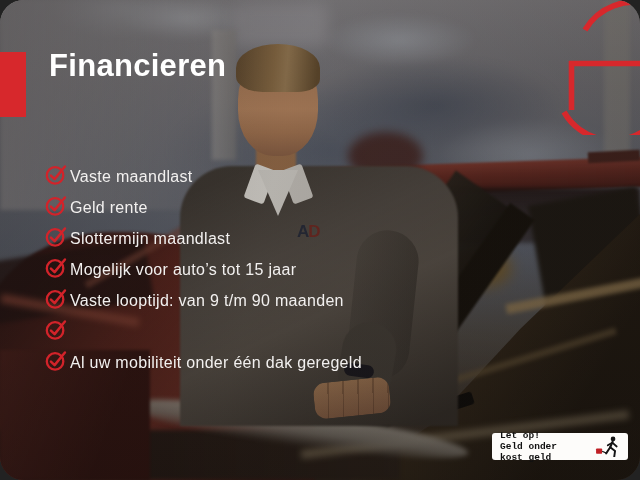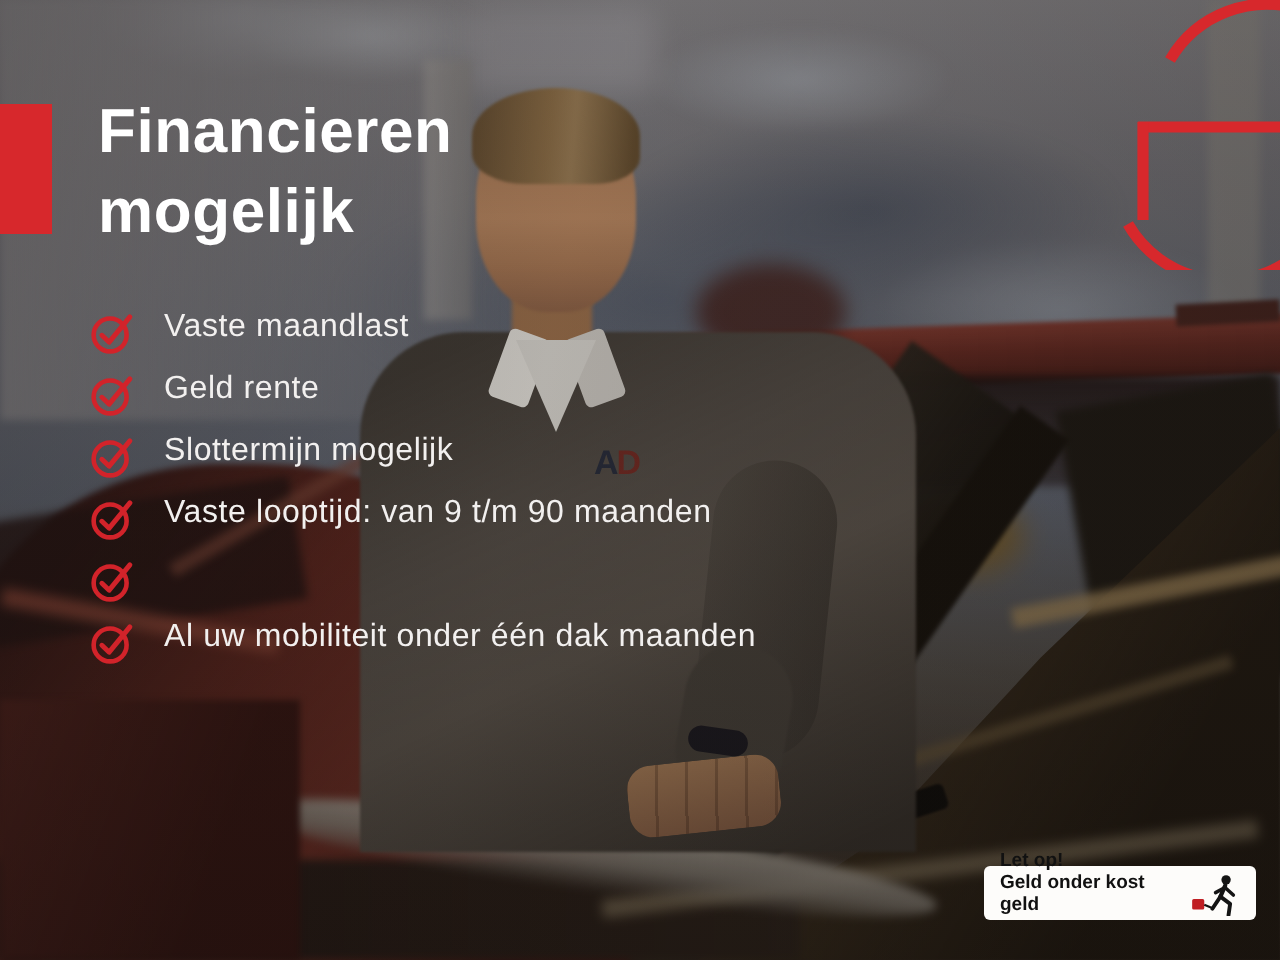--- a/index.html
+++ b/index.html
@@ -1,17 +1,17 @@
 <!DOCTYPE html>
 <html><head>
 <meta charset="utf-8">
 <style>
   html,body{margin:0;padding:0;background:#222;}
   .stage{position:relative;width:640px;height:480px;overflow:hidden;
-         font-family:"Liberation Sans","DejaVu Sans",sans-serif;background:#3a3430;}
+         font-family:"Liberation Sans","DejaVu Sans",sans-serif;background:#3a3430;border-radius:24px;}
   .stage *{position:absolute;box-sizing:border-box;}
 
   
   .photo{inset:0;}
   .sky{inset:0;background:linear-gradient(180deg,#8f8d90 0%,#7e7d82 18%,#6f737d 35%,#646a76 52%,#55504a 70%,#443b31 84%,#34281e 100%);}
   .clouds{left:0;top:0;width:640px;height:235px;filter:blur(3px);background:
     radial-gradient(90px 32px at 185px 18px,rgba(205,210,216,.60),transparent 70%),
     radial-gradient(100px 40px at 120px 10px,rgba(195,200,207,.45),transparent 70%),
     radial-gradient(110px 38px at 400px 40px,rgba(190,197,206,.55),transparent 70%),
     radial-gradient(130px 50px at 530px 155px,rgba(180,188,199,.50),transparent 72%),
@@ -82,25 +82,25 @@
   .overlay{inset:0;background:
     linear-gradient(102deg,rgba(25,21,20,.34) 0%,rgba(25,21,20,.16) 42%,rgba(25,21,20,.30) 100%),
     linear-gradient(180deg,rgba(15,13,12,.10) 55%,rgba(8,6,5,.28) 100%);}
 
   
   .brand-mark{left:552px;top:0;width:100px;height:135px;}
   .red-block{left:0;top:52px;width:26px;height:65px;background:#d7282c;}
   .title{left:49px;top:46px;font-size:31px;line-height:40px;font-weight:600;color:#ffffff;letter-spacing:.3px;white-space:nowrap;}
   .title span{position:static;display:block;}
   .checklist{left:45px;top:155px;margin:0;padding:0;list-style:none;}
-  .checklist li{position:static;display:flex;align-items:flex-start;gap:14px;height:31px;white-space:nowrap;}
+  .checklist li{position:static;display:flex;align-items:flex-end;gap:2px;height:31px;white-space:nowrap;}
   .checklist .check{position:static;width:23px;height:23px;flex:0 0 23px;}
   .checklist .item-label{position:static;font-size:16px;color:#f2f0ef;letter-spacing:.3px;}
   .warning-badge{left:492px;top:433px;width:136px;height:27px;background:#fdfcfa;border-radius:3px;
-    display:flex;align-items:flex-end;padding:2px 5px 2px 8px;gap:15px;}
+    display:flex;align-items:center;padding:2px 5px 2px 8px;gap:15px;font-family:Liberation Mono, monospace;}
   .warning-badge .badge-text{position:static;flex:1;font-size:9.5px;line-height:11px;font-weight:bold;color:#111;letter-spacing:0;}
   .warning-badge .badge-text div{position:static;}
   .warning-badge .badge-icon{position:static;width:28px;height:21px;flex:0 0 28px;}
 </style>
 </head>
 <body>
 
 <div class="stage">
 
   <div class="photo">
@@ -155,21 +155,20 @@
       <path d="M17 63.5 L100 63.5"></path>
       <path d="M19.5 61 L19.5 110"></path>
       <path d="M12 112 A56 56 0 0 0 98 126"></path>
     </g>
   </svg>
 
   <div class="red-block"></div>
 
   <h1 class="title" style="margin:0;">
     <span>Financieren</span>
-    <span>mogelijk</span>
   </h1>
 
   <ul class="checklist">
     <li>
       <svg class="check" viewBox="0 0 24 24">
           <circle cx="10.5" cy="13" r="8.6" fill="none" stroke="#d2232a" stroke-width="2.4"></circle>
           <path d="M6.2 13.2 L10 16.8 L20.8 3.6" fill="none" stroke="#d2232a" stroke-width="2.6" stroke-linecap="round" stroke-linejoin="round"></path>
         </svg>
       <span class="item-label">Vaste maandlast</span>
     </li>
@@ -178,41 +177,48 @@
           <circle cx="10.5" cy="13" r="8.6" fill="none" stroke="#d2232a" stroke-width="2.4"></circle>
           <path d="M6.2 13.2 L10 16.8 L20.8 3.6" fill="none" stroke="#d2232a" stroke-width="2.6" stroke-linecap="round" stroke-linejoin="round"></path>
         </svg>
       <span class="item-label">Geld rente</span>
     </li>
     <li>
       <svg class="check" viewBox="0 0 24 24">
           <circle cx="10.5" cy="13" r="8.6" fill="none" stroke="#d2232a" stroke-width="2.4"></circle>
           <path d="M6.2 13.2 L10 16.8 L20.8 3.6" fill="none" stroke="#d2232a" stroke-width="2.6" stroke-linecap="round" stroke-linejoin="round"></path>
         </svg>
-      <span class="item-label">Slottermijn mogelijk</span>
+      <span class="item-label">Slottermijn maandlast</span>
+    </li>
+    <li>
+      <svg class="check" viewBox="0 0 24 24">
+          <circle cx="10.5" cy="13" r="8.6" fill="none" stroke="#d2232a" stroke-width="2.4"></circle>
+          <path d="M6.2 13.2 L10 16.8 L20.8 3.6" fill="none" stroke="#d2232a" stroke-width="2.6" stroke-linecap="round" stroke-linejoin="round"></path>
+        </svg>
+      <span class="item-label">Mogelijk voor auto’s tot 15 jaar</span>
     </li>
     <li>
       <svg class="check" viewBox="0 0 24 24">
           <circle cx="10.5" cy="13" r="8.6" fill="none" stroke="#d2232a" stroke-width="2.4"></circle>
           <path d="M6.2 13.2 L10 16.8 L20.8 3.6" fill="none" stroke="#d2232a" stroke-width="2.6" stroke-linecap="round" stroke-linejoin="round"></path>
         </svg>
       <span class="item-label">Vaste looptijd: van 9 t/m 90 maanden</span>
     </li>
     <li>
       <svg class="check" viewBox="0 0 24 24">
           <circle cx="10.5" cy="13" r="8.6" fill="none" stroke="#d2232a" stroke-width="2.4"></circle>
           <path d="M6.2 13.2 L10 16.8 L20.8 3.6" fill="none" stroke="#d2232a" stroke-width="2.6" stroke-linecap="round" stroke-linejoin="round"></path>
         </svg>
     </li>
     <li>
       <svg class="check" viewBox="0 0 24 24">
           <circle cx="10.5" cy="13" r="8.6" fill="none" stroke="#d2232a" stroke-width="2.4"></circle>
           <path d="M6.2 13.2 L10 16.8 L20.8 3.6" fill="none" stroke="#d2232a" stroke-width="2.6" stroke-linecap="round" stroke-linejoin="round"></path>
         </svg>
-      <span class="item-label">Al uw mobiliteit onder één dak maanden</span>
+      <span class="item-label">Al uw mobiliteit onder één dak geregeld</span>
     </li>
   </ul>
 
   <div class="warning-badge">
     <div class="badge-text">
       <div>Let op!</div>
       <div>Geld onder kost geld</div>
     </div>
     <svg class="badge-icon" viewBox="0 0 34 26" aria-hidden="true">
       <rect x="1" y="15.5" width="7.5" height="6.5" rx="1" fill="#c01f24"></rect>

